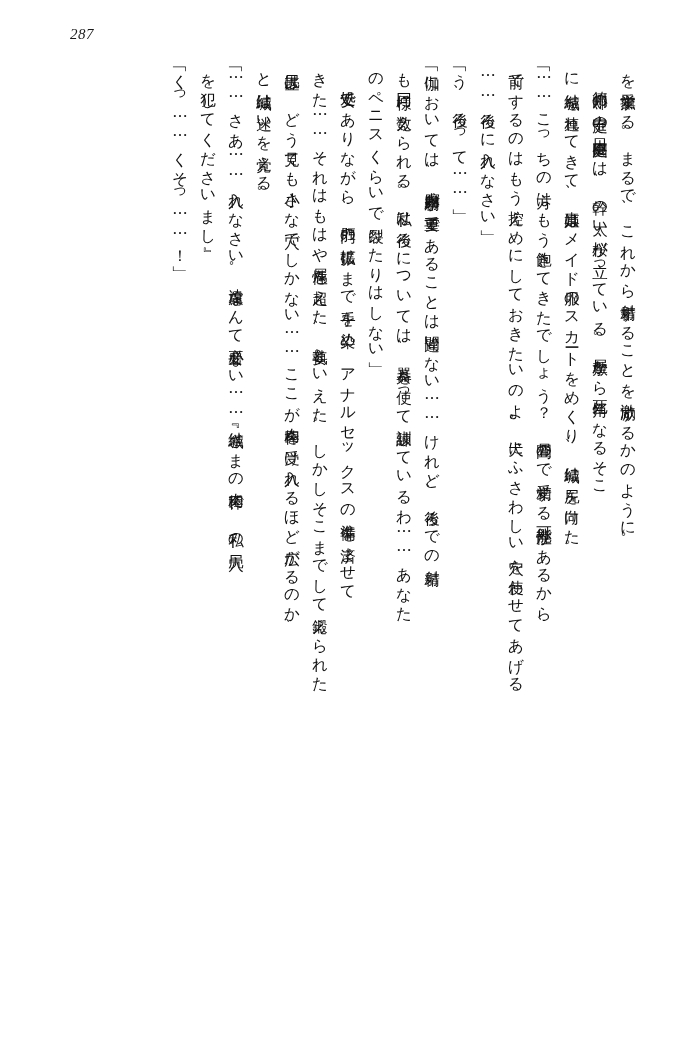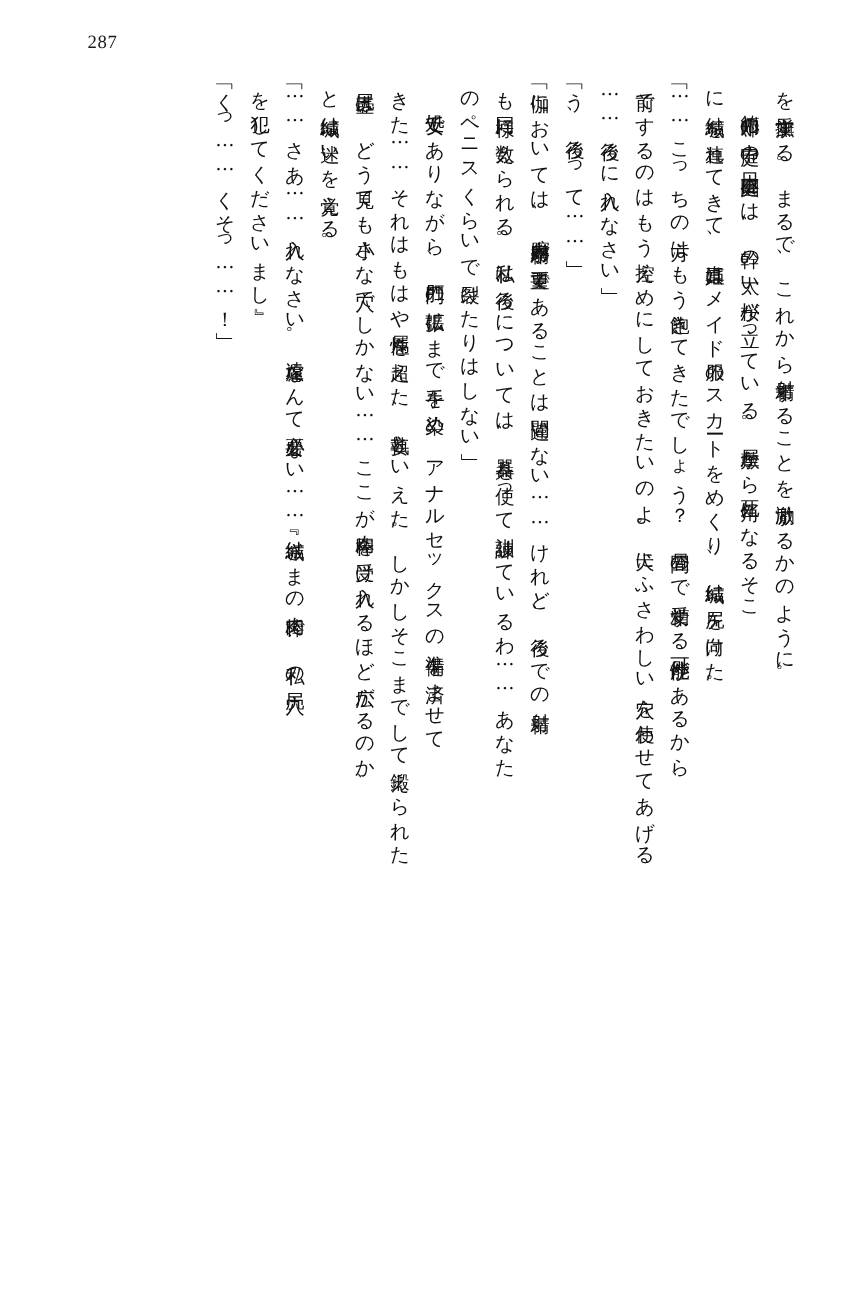--- a/index.html
+++ b/index.html
@@ -15,20 +15,21 @@
     width: 676px;
     height: 1050px;
     background: #ffffff;
     overflow: hidden;
     box-sizing: border-box;
   }
   .page-number {
     position: absolute;
     top: 26px;
     left: 70px;
+    font-style: italic;
     font-size: 15px;
     color: #1a1a1a;
     letter-spacing: 0.5px;
   }
   .text-body {
     position: absolute;
     top: 62px;
     left: 34px;
     width: 608px;
     height: 965px;

